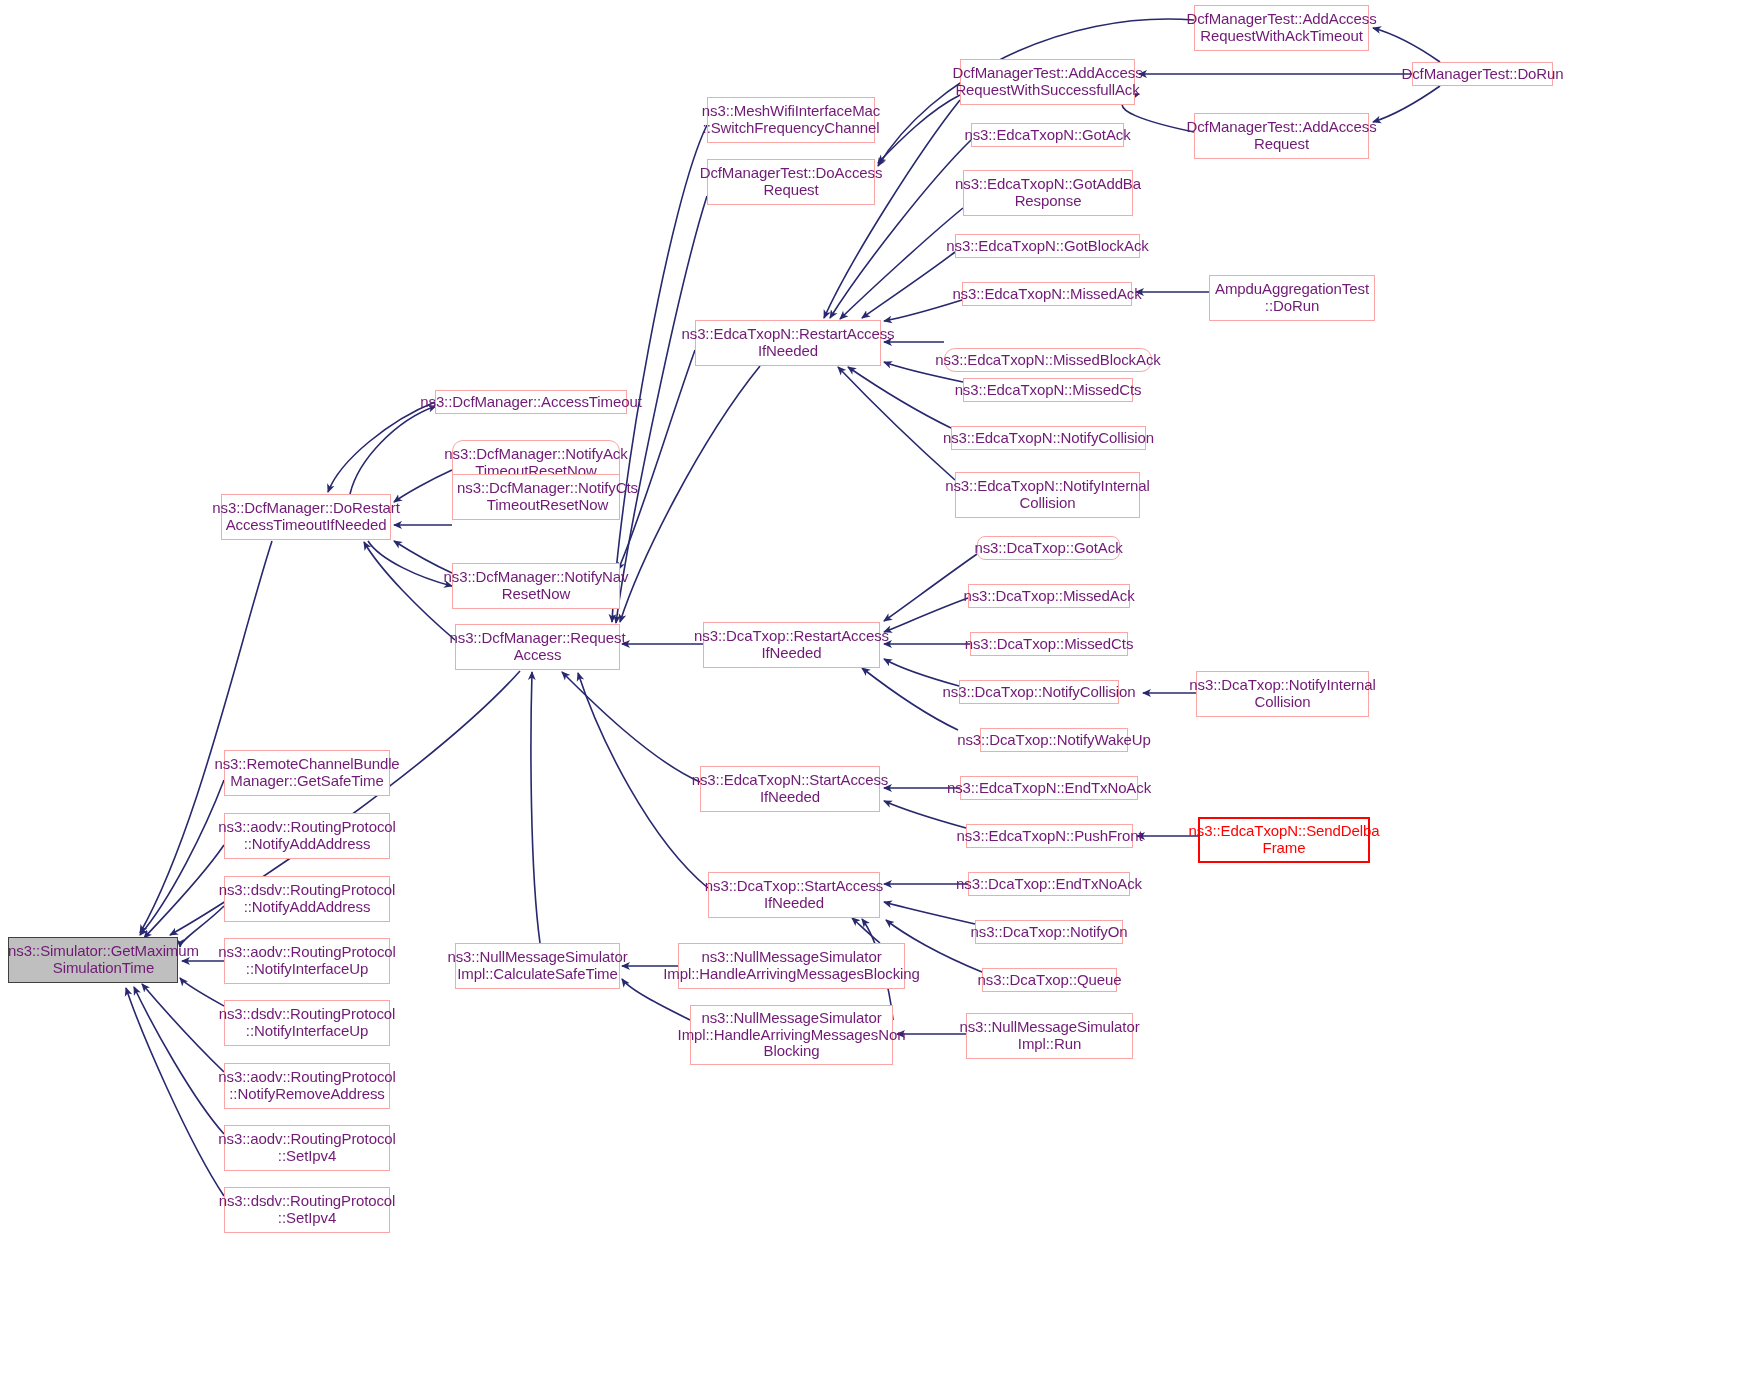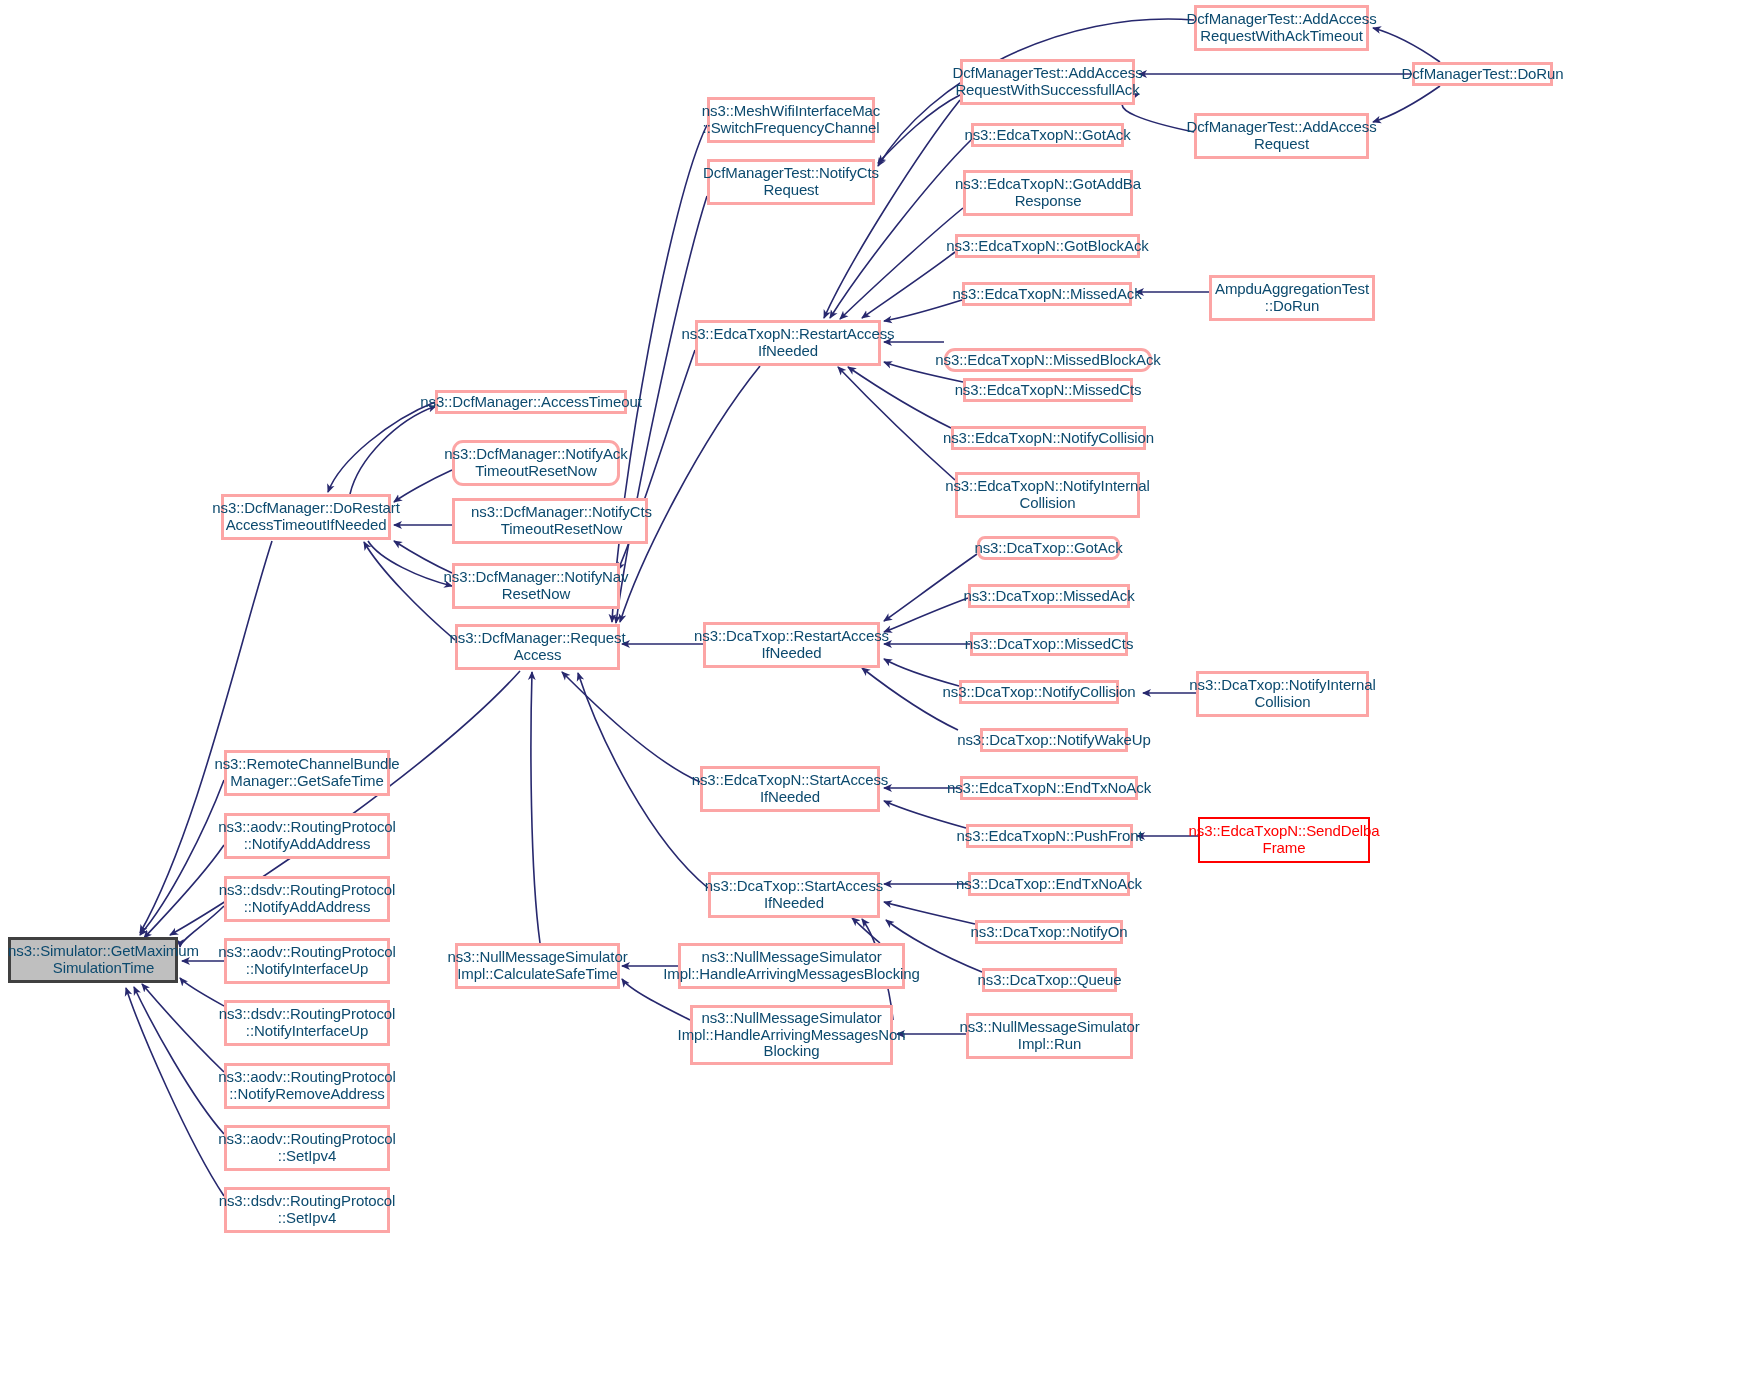--- a/index.html
+++ b/index.html
@@ -22,23 +22,23 @@
     height: 1373px;
     pointer-events: none;
   }
   .node {
     position: absolute;
     box-sizing: border-box;
     display: flex;
     align-items: center;
     justify-content: center;
     text-align: center;
-    border: 3px solid #fca5a5;
+    border: 1px solid #fca5a5;
     background: #ffffff;
-    color: #0c4a6e;
+    color: #701a75;
     font-size: 15px;
     line-height: 1.12;
     letter-spacing: -0.1px;
     white-space: pre-line;
     padding: 1px 3px;
     z-index: 2;
   }
   .node.current {
     background: #bfbfbf;
     border-color: #404040;
@@ -137,31 +137,31 @@
 ::NotifyInterfaceUp</div>
       <div class="node" style="left: 224px; top: 1063px; width: 166px; height: 46px;">ns3::aodv::RoutingProtocol
 ::NotifyRemoveAddress</div>
       <div class="node" style="left: 224px; top: 1125px; width: 166px; height: 46px;">ns3::aodv::RoutingProtocol
 ::SetIpv4</div>
       <div class="node" style="left: 224px; top: 1187px; width: 166px; height: 46px;">ns3::dsdv::RoutingProtocol
 ::SetIpv4</div>
       <div class="node" style="left: 435px; top: 390px; width: 192px; height: 24px;">ns3::DcfManager::AccessTimeout</div>
       <div class="node" style="left: 452px; top: 440px; width: 168px; height: 46px; border-radius: 11px;">ns3::DcfManager::NotifyAck
 TimeoutResetNow</div>
-      <div class="node" style="left: 452px; top: 498px; width: 196px; height: 46px; padding-left: 26px;">ns3::DcfManager::NotifyCts
+      <div class="node" style="left: 452px; top: 474px; width: 168px; height: 46px; padding-left: 26px;">ns3::DcfManager::NotifyCts
 TimeoutResetNow</div>
       <div class="node" style="left: 452px; top: 563px; width: 168px; height: 46px;">ns3::DcfManager::NotifyNav
 ResetNow</div>
       <div class="node" style="left: 455px; top: 624px; width: 165px; height: 46px;">ns3::DcfManager::Request
 Access</div>
       <div class="node" style="left: 455px; top: 943px; width: 165px; height: 46px;">ns3::NullMessageSimulator
 Impl::CalculateSafeTime</div>
       <div class="node" style="left: 707px; top: 97px; width: 168px; height: 46px;">ns3::MeshWifiInterfaceMac
 ::SwitchFrequencyChannel</div>
-      <div class="node" style="left: 707px; top: 159px; width: 168px; height: 46px;">DcfManagerTest::NotifyCts
+      <div class="node" style="left: 707px; top: 159px; width: 168px; height: 46px;">DcfManagerTest::DoAccess
 Request</div>
       <div class="node" style="left: 695px; top: 320px; width: 186px; height: 46px;">ns3::EdcaTxopN::RestartAccess
 IfNeeded</div>
       <div class="node" style="left: 703px; top: 622px; width: 177px; height: 46px;">ns3::DcaTxop::RestartAccess
 IfNeeded</div>
       <div class="node" style="left: 700px; top: 766px; width: 180px; height: 46px;">ns3::EdcaTxopN::StartAccess
 IfNeeded</div>
       <div class="node" style="left: 708px; top: 872px; width: 172px; height: 46px;">ns3::DcaTxop::StartAccess
 IfNeeded</div>
       <div class="node" style="left: 678px; top: 943px; width: 227px; height: 46px;">ns3::NullMessageSimulator

